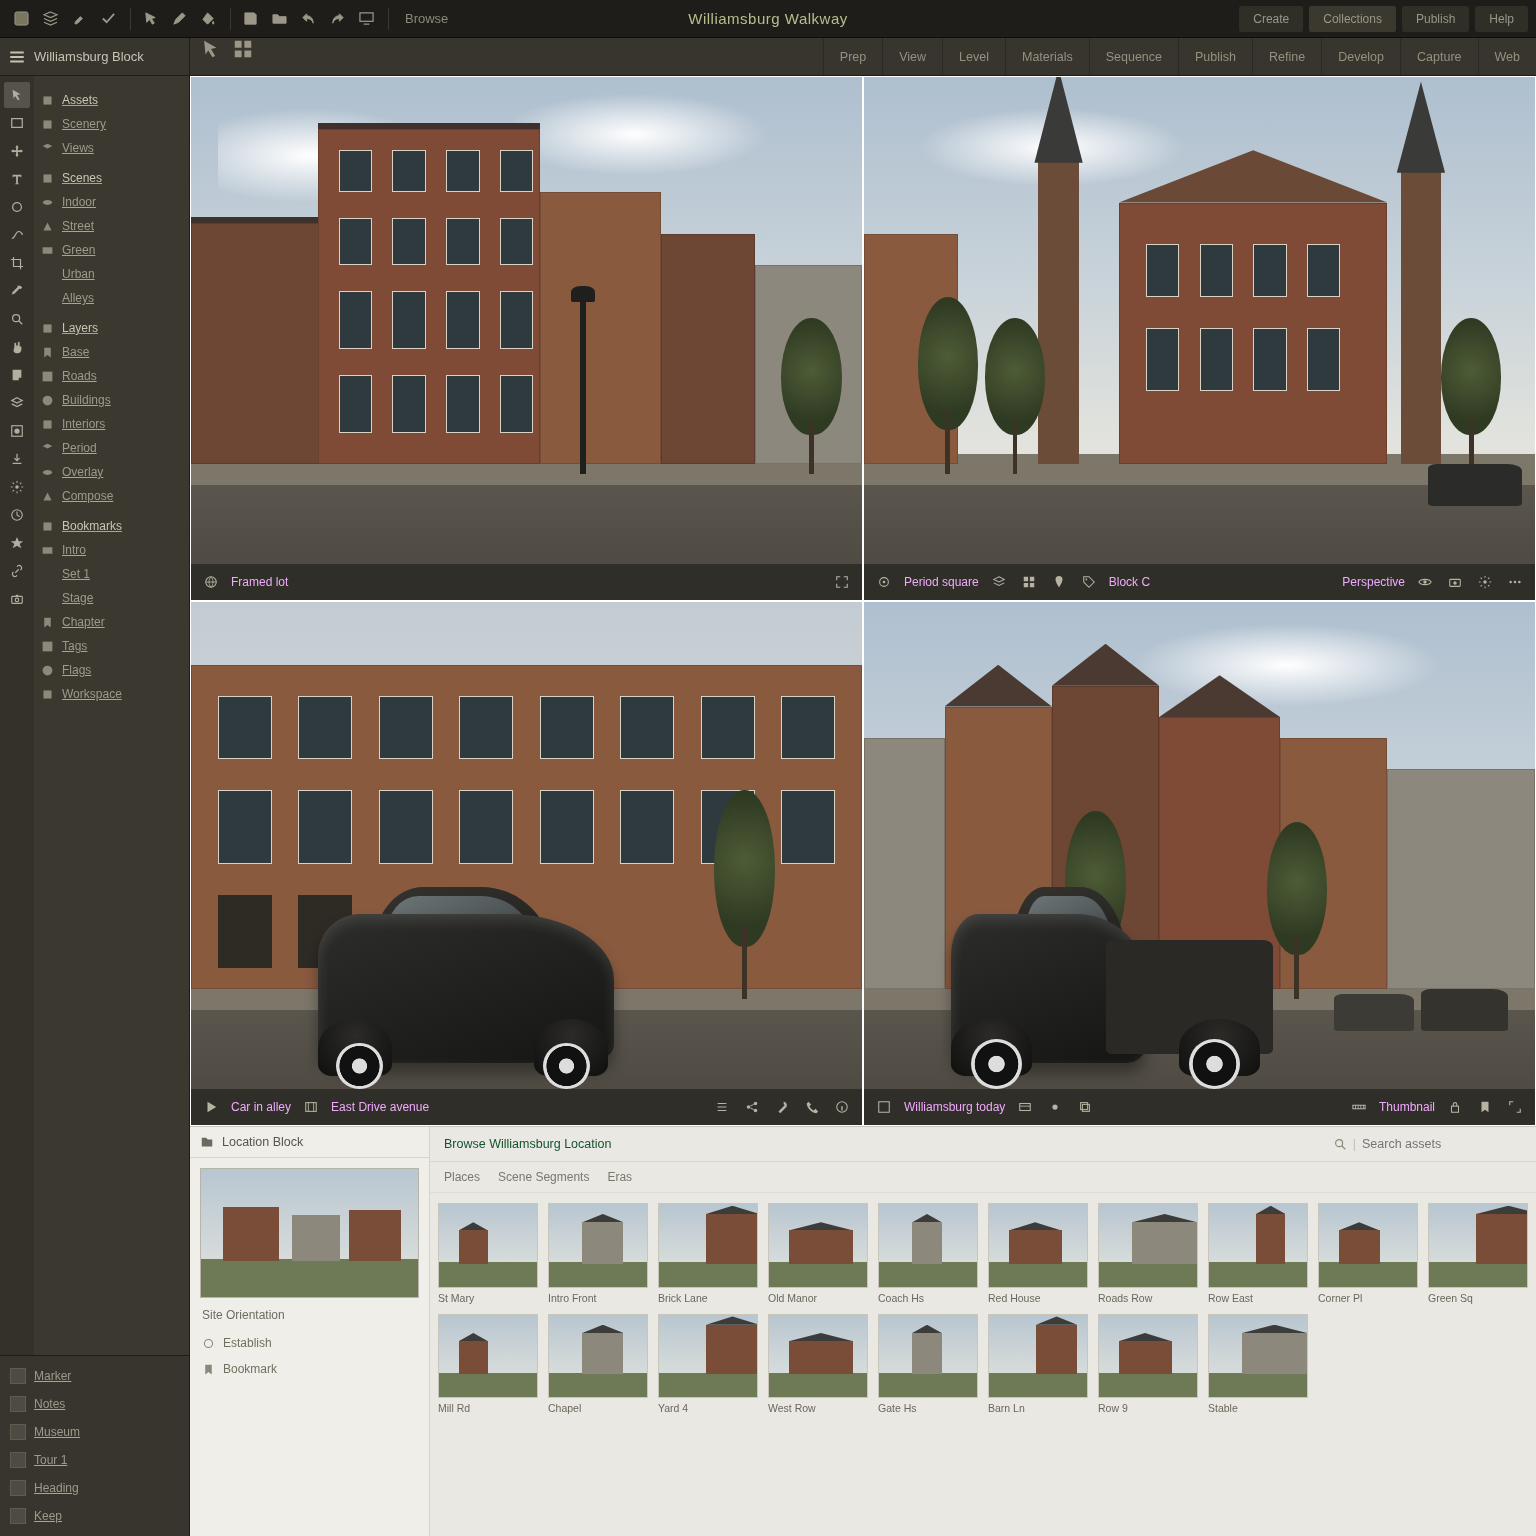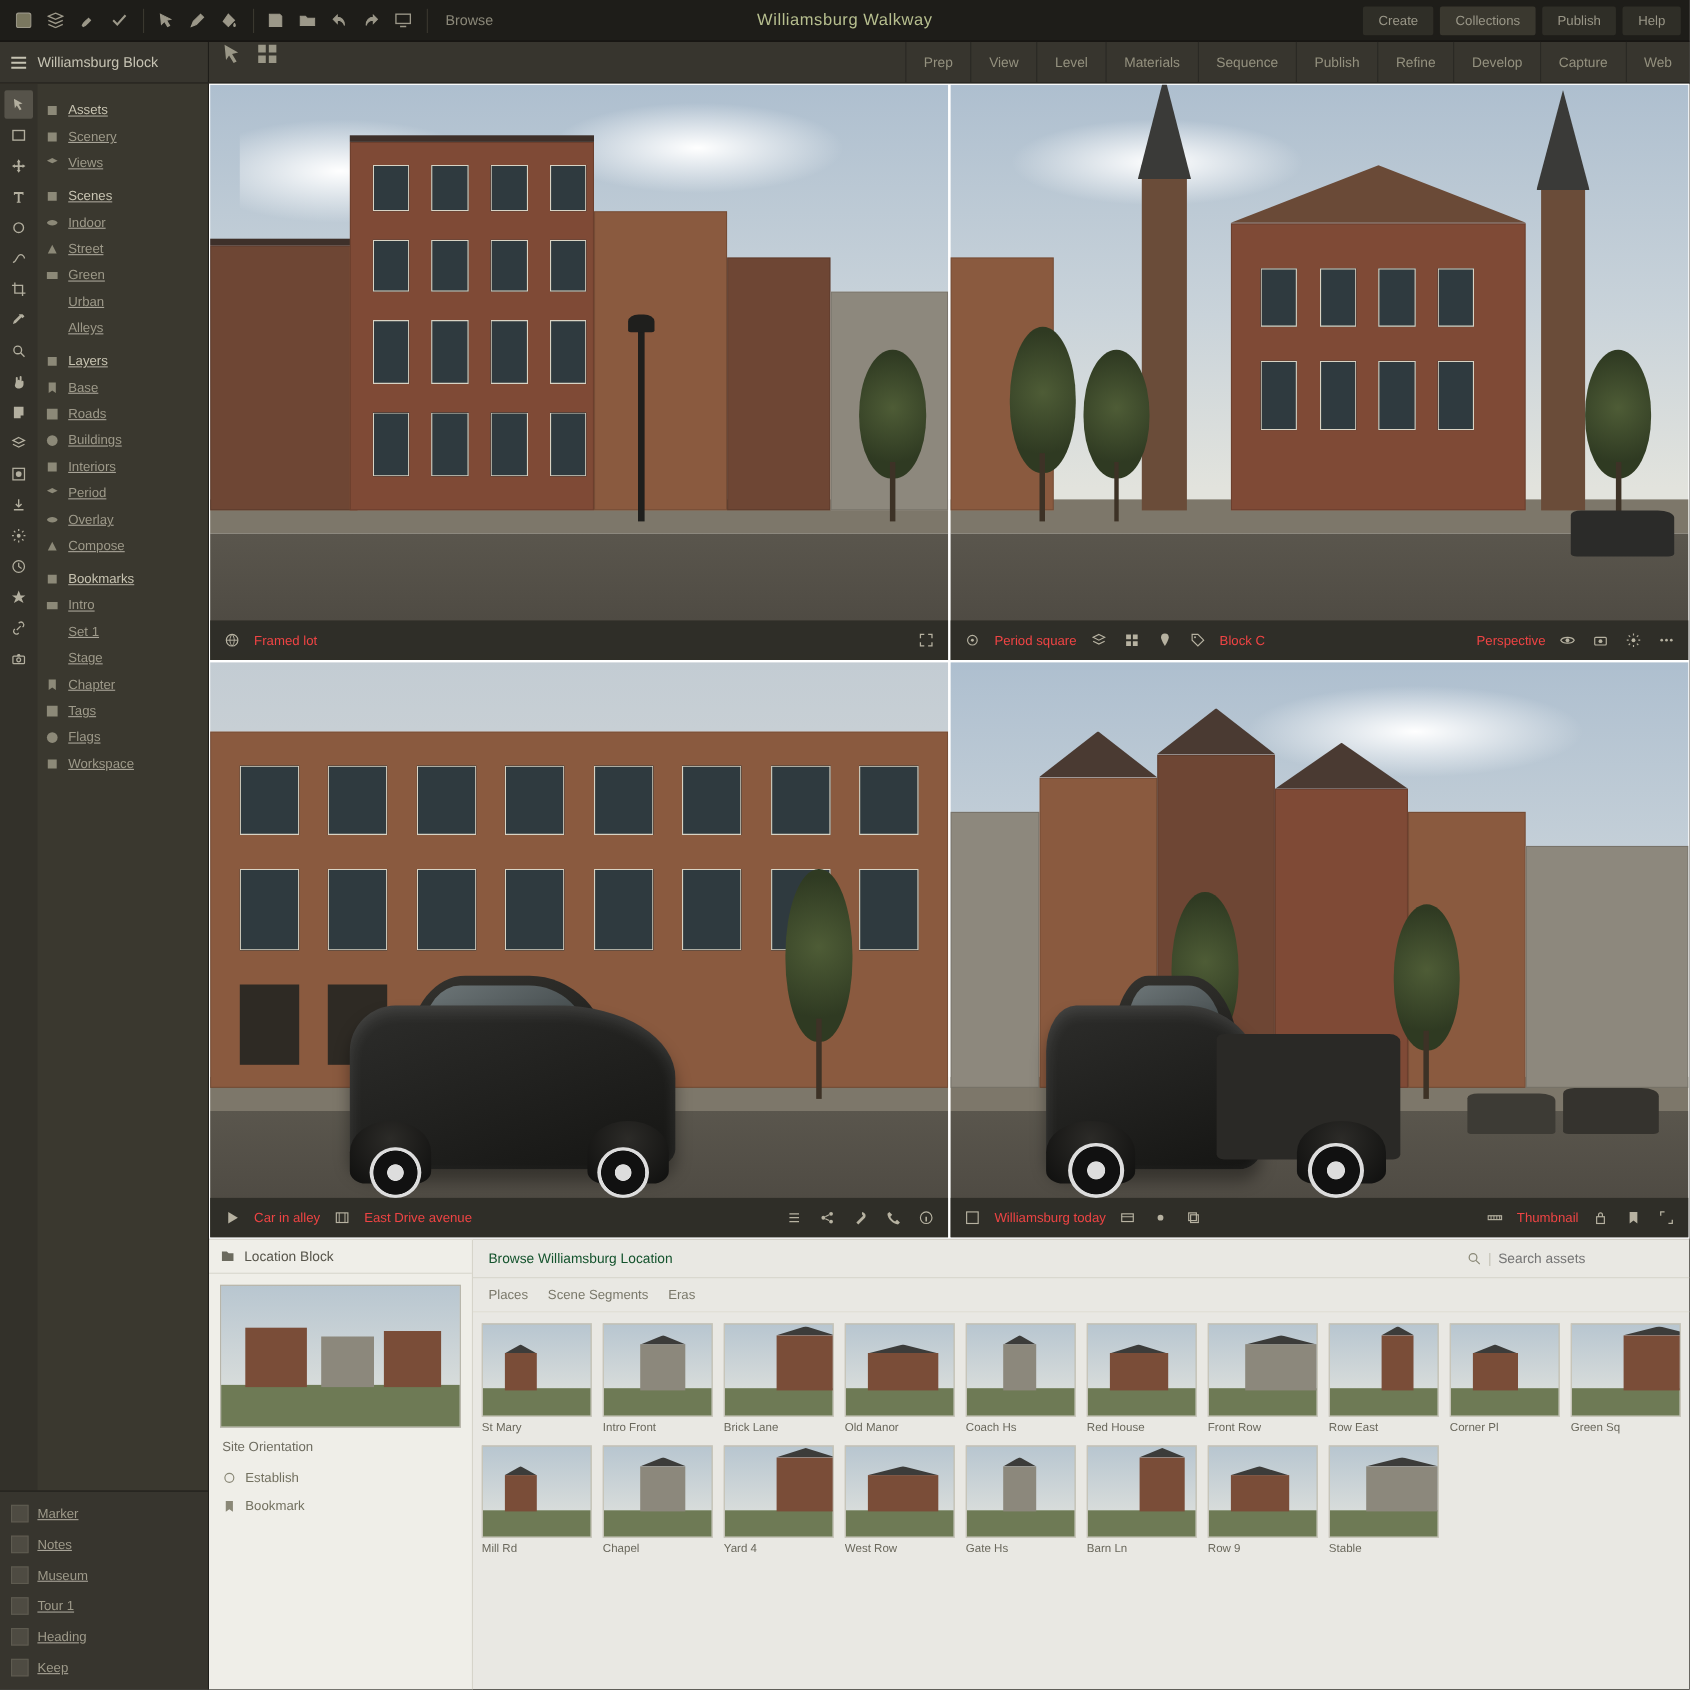--- a/index.html
+++ b/index.html
@@ -45,21 +45,21 @@
 
 #leftlow { border-top:1px solid #1e1d19; background:#37352e; padding:6px 0; }
 #leftlow .sl-item { padding:6px 10px; }
 #leftlow .sl-item .sq { width:16px; height:16px; background:#4e4b42; border:1px solid #5e5b50; }
 
 
 #content { flex:1; background:#3e3c34; display:flex; flex-direction:column; overflow:hidden; }
 #grid { flex:0 0 auto; height:1050px; background:#fff; margin:0; position:relative; display:grid; grid-template-columns:1fr 1fr; grid-template-rows:1fr 1fr; }
 .cell { position:relative; overflow:hidden; border:1px solid #fff; }
 .cell .scene { position:absolute; inset:0; }
-.cell .footer { position:absolute; left:0; right:0; bottom:0; height:36px; background:rgba(46,45,38,.94); display:flex; align-items:center; padding:0 10px; gap:10px; color:#ef4444; font-size:12px; }
+.cell .footer { position:absolute; left:0; right:0; bottom:0; height:36px; background:rgba(46,45,38,.94); display:flex; align-items:center; padding:0 10px; gap:10px; color:#f0abfc; font-size:12px; }
 .cell .footer .fi { width:20px; height:20px; display:flex; align-items:center; justify-content:center; cursor:pointer; opacity:.85; }
 .cell .footer .fi svg { width:14px; height:14px; fill:#cfcab7; }
 .cell .footer .spacer { flex:1; }
 .cell .footer .lbl { white-space:nowrap; }
 
 
 .sky { position:absolute; inset:0; background:linear-gradient(#aebfcf 0%,#c9d3da 40%,#e2e3dd 70%); }
 .road { position:absolute; left:0; right:0; bottom:0; height:22%; background:linear-gradient(#5a564d,#4a463f); }
 .sidewalk { position:absolute; left:0; right:0; bottom:22%; height:6%; background:#7d776a; }
 .bld { position:absolute; bottom:26%; background:#7f4a36; box-shadow:inset 0 0 0 1px rgba(0,0,0,.15); }
@@ -1005,21 +1005,21 @@
               </div>
               <div class="tlab">Red House</div>
             </div>
             <div class="th">
               <div class="timg">
                 <div class="tb-sky"></div>
                 <div class="tb-grd"></div>
                 <div class="tb-b g" style="left:34%;width:66%;height:50%;"></div>
                 <div class="tb-rf" style="left:34%;width:66%;bottom:78%;height:10%;clip-path:polygon(0 100%,50% 0,100% 100%);"></div>
               </div>
-              <div class="tlab">Front Row</div>
+              <div class="tlab">Roads Row</div>
             </div>
             <div class="th">
               <div class="timg">
                 <div class="tb-sky"></div>
                 <div class="tb-grd"></div>
                 <div class="tb-b" style="left:48%;width:30%;height:60%;"></div>
                 <div class="tb-rf" style="left:48%;width:30%;bottom:88%;height:10%;clip-path:polygon(0 100%,50% 0,100% 100%);"></div>
               </div>
               <div class="tlab">Row East</div>
             </div>

